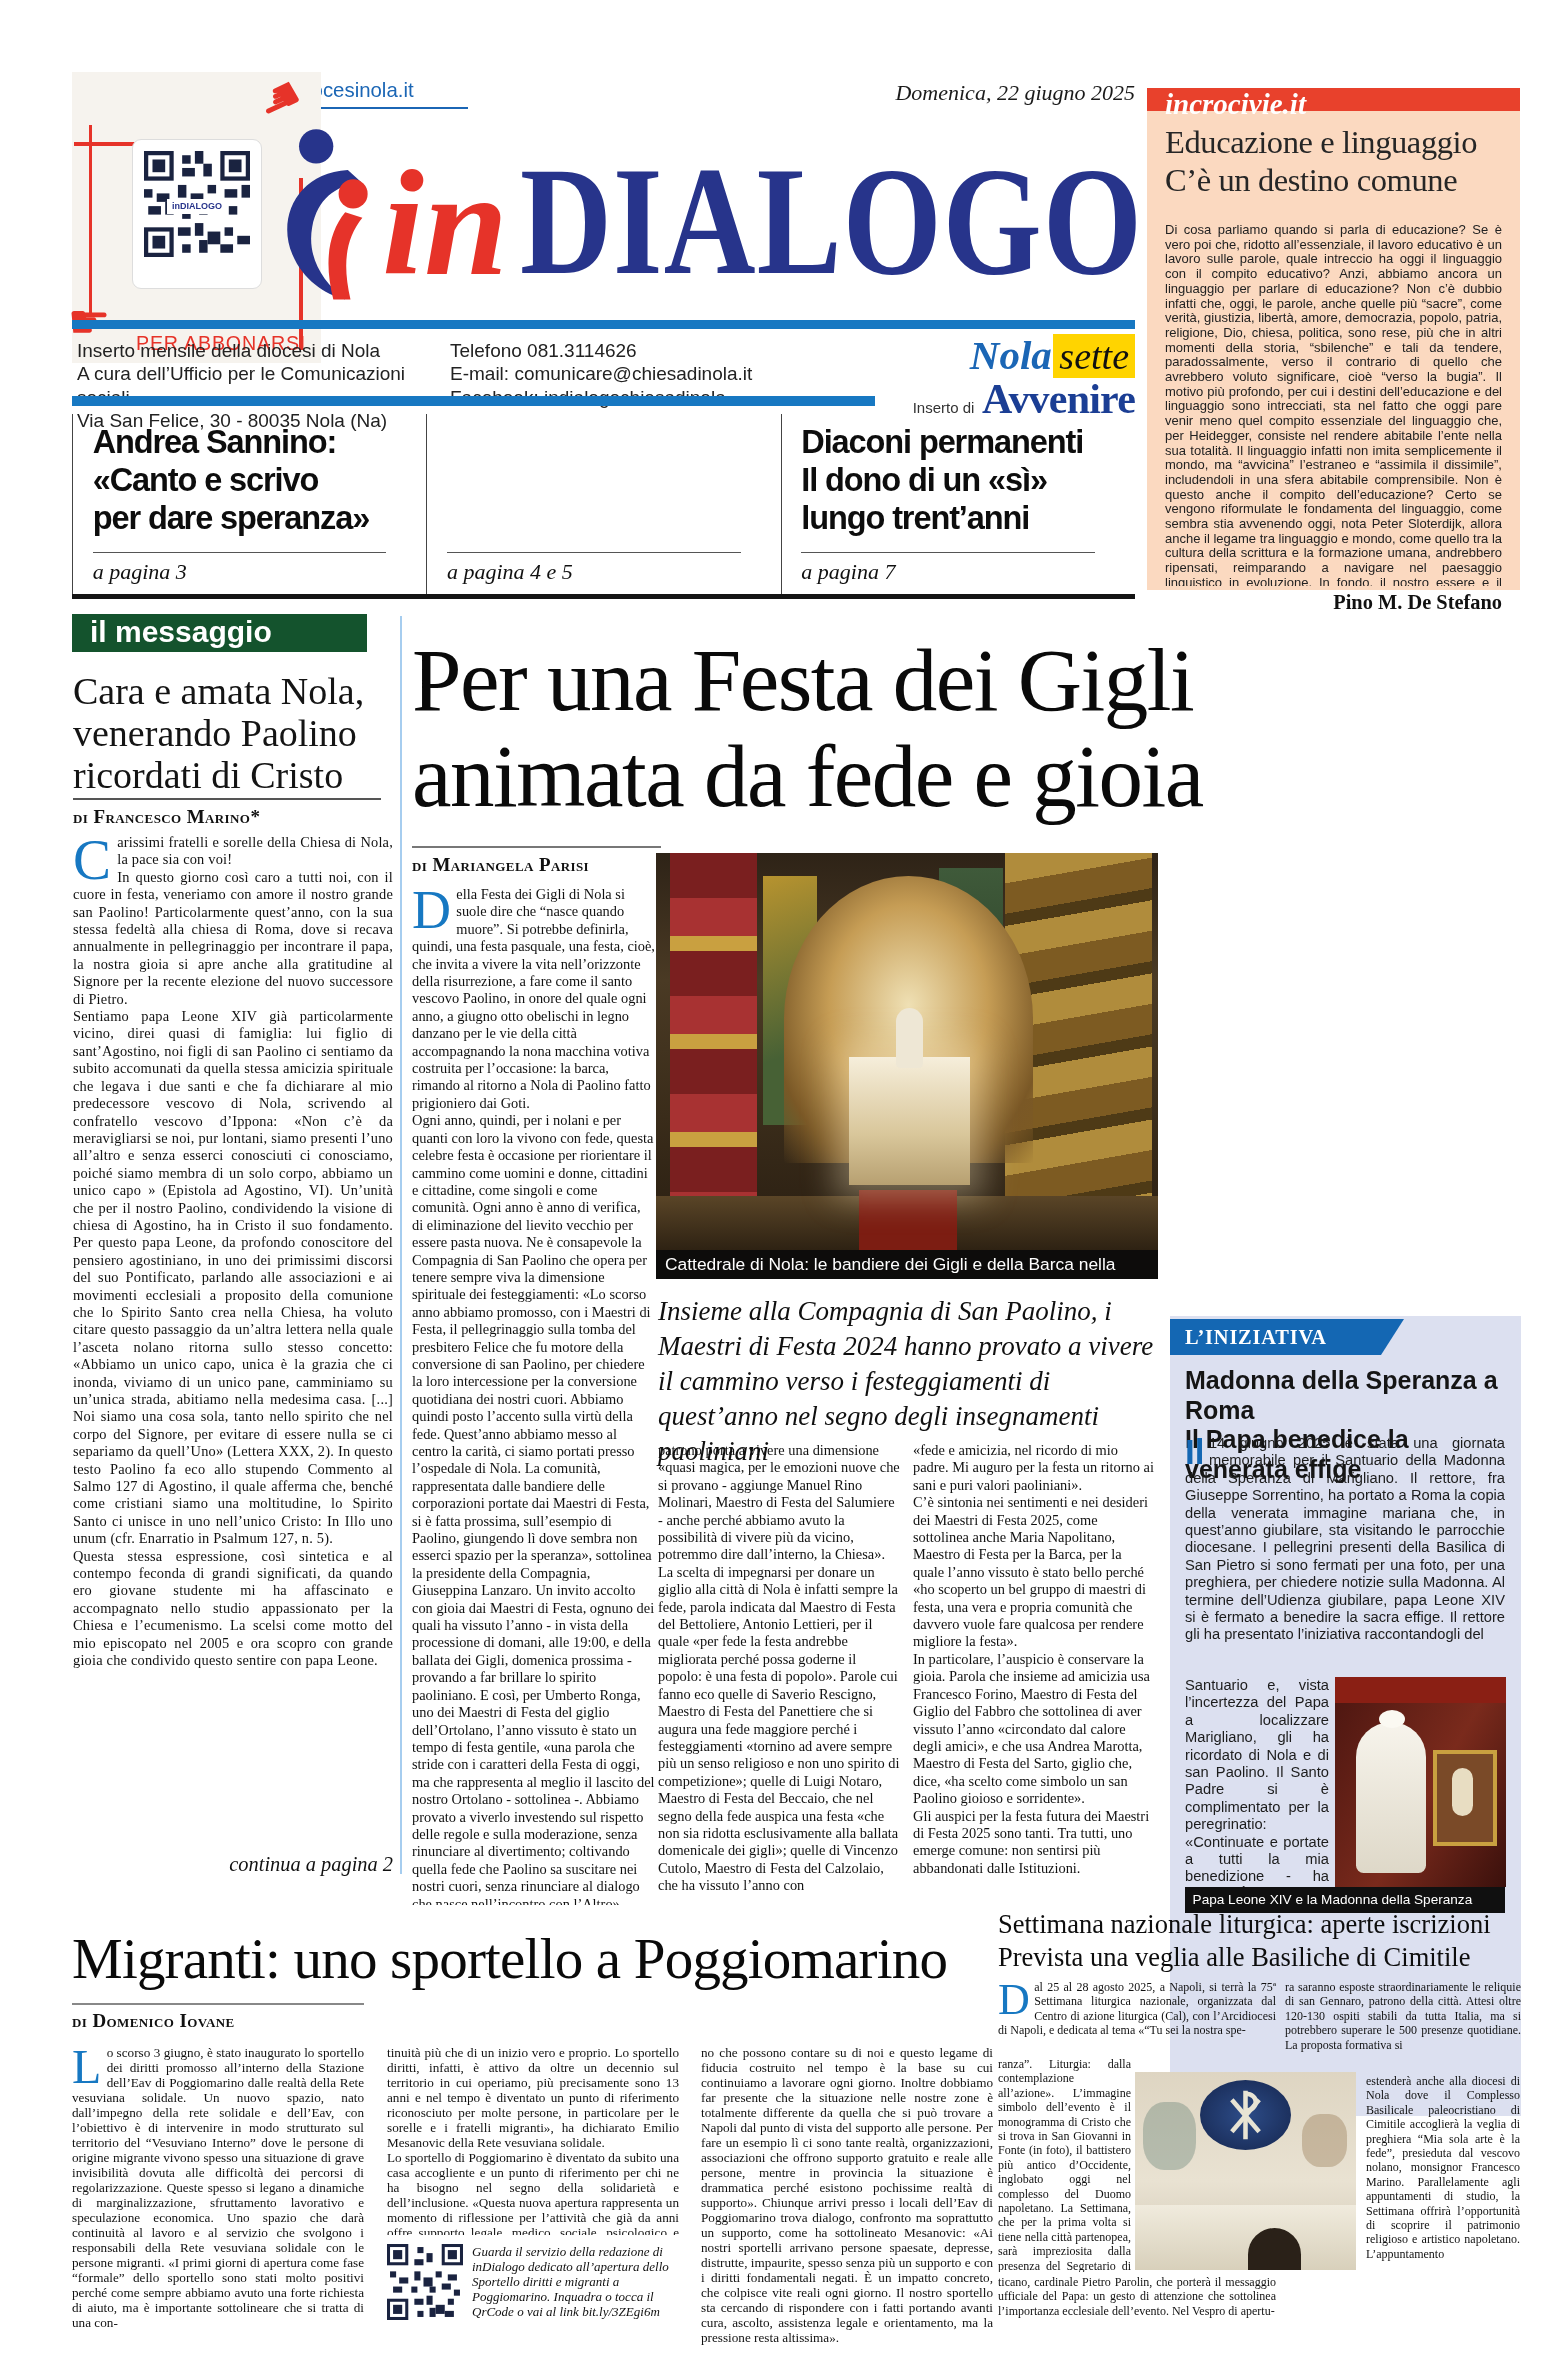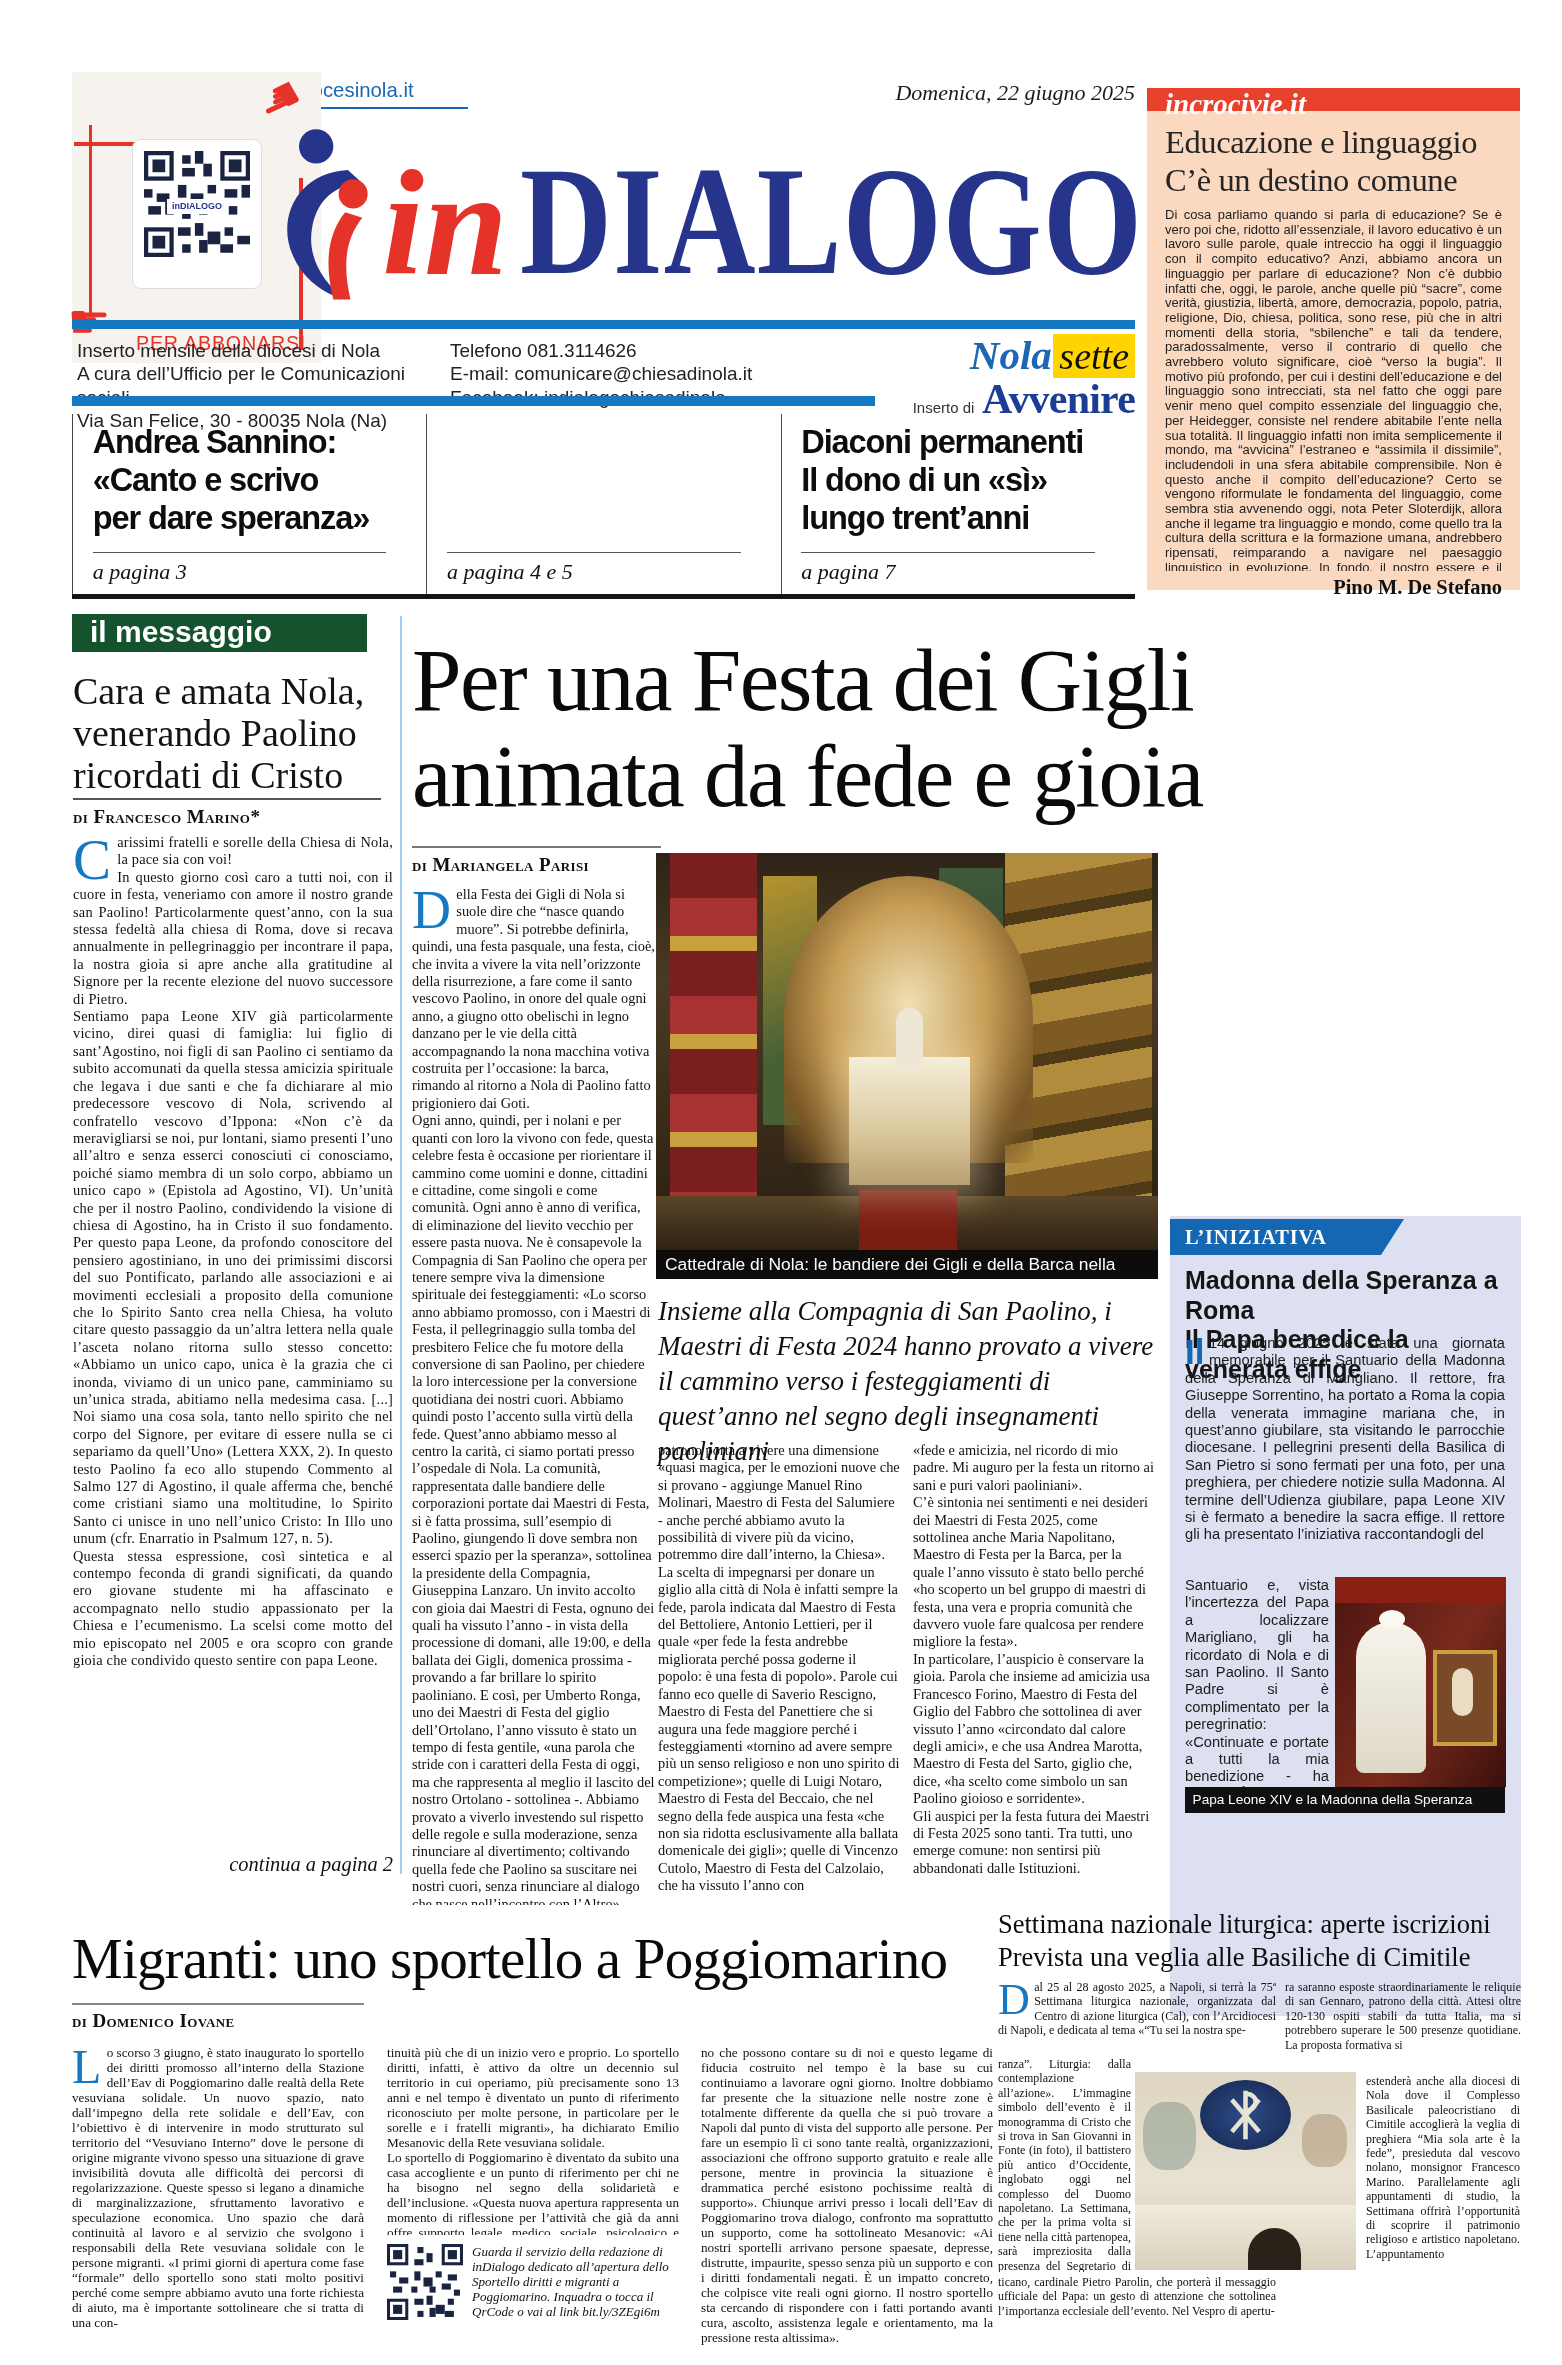--- a/index.html
+++ b/index.html
@@ -45,21 +45,21 @@
   .tcell{width:33.33%;border-left:1.5px solid #444;padding:9px 0 0 19.7px;display:flex;flex-direction:column;box-sizing:border-box}
   .thead{font-family:"Liberation Sans",sans-serif;font-weight:bold;font-size:32.5px;line-height:38px;letter-spacing:-1.1px;color:#0d0d0d;white-space:pre-line}
   .trule{width:88%;height:1.5px;background:#555;margin-top:auto}
   .tpage{font-style:italic;font-size:22px;margin:6px 0 9px}
   .blackrule{left:72px;top:594px;width:1063px;height:4.5px;background:#141414;position:absolute}
 
   
   .redbox{left:1147px;top:88px;width:373px;height:512px}
   .redbox .bar{height:23px;background:#E8412C;color:#fff;font-style:italic;font-weight:bold;font-size:29px;line-height:33px;padding-left:18px}
   .redbox .bod{background:#FBD9C0;height:479px;padding:12px 18px 0;box-sizing:border-box}
-  .rtitle{font-size:32.5px;line-height:38px;color:#262626;letter-spacing:-0.4px;margin-bottom:9px}
+  .rtitle{font-size:32.5px;line-height:38px;color:#262626;letter-spacing:-0.4px;margin-bottom:24px}
   .rtext{font-family:"Liberation Sans",sans-serif;font-size:13px;line-height:14.7px;color:#222;height:363px;overflow:hidden}
   .rsig{font-weight:bold;font-size:20.4px;text-align:right;margin-top:4.5px}
 
   
   .msglabel{left:72px;top:614px;width:295px;height:38px;background:#14532d;color:#fff;
             font-family:"Liberation Sans",sans-serif;font-weight:bold;font-size:30px;line-height:36px;padding-left:18px;box-sizing:border-box}
   .msgtitle{left:73px;top:670px;width:322px;font-size:38px;line-height:42px;color:#141414}
   .mrule{left:73px;top:798px;width:308px;height:2.3px;background:#555;position:absolute}
   .byline{font-size:19px;letter-spacing:0.4px}
   .mbody{left:73px;top:834px;width:320px;height:1014px;font-size:14.4px;line-height:17.4px;letter-spacing:0.2px}
@@ -94,21 +94,21 @@
            background:repeating-linear-gradient(180deg,#7a1f1f 0 45px,#a83232 45px 83px,#c9a040 83px 98px)}
   .mp-banL2{position:absolute;left:107px;top:23px;width:54px;height:249px;background:linear-gradient(160deg,#b7932f,#476135 70%)}
   .mp-banR{position:absolute;right:6px;top:0;width:147px;height:393px;
            background:repeating-linear-gradient(170deg,#b08c3c 0 30px,#7d5b22 30px 60px,#4e3a16 60px 72px)}
   .mp-banR2{position:absolute;right:155px;top:15px;width:64px;height:219px;background:linear-gradient(#3f5a3a,#24351f)}
   .mp-floor{position:absolute;left:0;bottom:29px;width:100%;height:54px;background:linear-gradient(#5a4527,#2e2213)}
   .mp-carpet{position:absolute;left:203px;bottom:29px;width:98px;height:60px;background:#7c1d12}
   .mainphoto .capbar{height:29px;font-size:17.4px;line-height:29px;padding-left:9px}
 
   
-  .inibox{left:1170px;top:1216px;width:351px;height:800px;background:#DCE0F0}
+  .inibox{left:1170px;top:1316px;width:351px;height:800px;background:#DCE0F0}
   .initab{position:absolute;left:0;top:3px;width:234px;height:36px;background:#1467B3;
           clip-path:polygon(0 0,100% 0,calc(100% - 23px) 100%,0 100%);
           color:#fff;font-weight:bold;font-size:20.4px;line-height:36px;padding-left:15px;letter-spacing:0.8px;box-sizing:border-box}
   .inititle{position:absolute;left:15px;top:50px;width:320px;font-family:"Liberation Sans",sans-serif;
             font-weight:bold;font-size:25px;line-height:29.5px;color:#151515}
   .inibody{font-family:"Liberation Sans",sans-serif;font-size:14.7px;line-height:17.4px;color:#1c1c1c}
   .inib1{position:absolute;left:15px;top:119px;width:320px;height:237px}
   .inib2{position:absolute;left:15px;top:361px;width:144px;height:210px;overflow:hidden}
   .iniphoto{left:165px;top:361px;width:171px;height:210px;background:linear-gradient(120deg,#4a1510,#7a2a1c 55%,#3a100c)}
   .ip-drape{position:absolute;left:0;top:0;width:100%;height:26px;background:#8a1f14}

